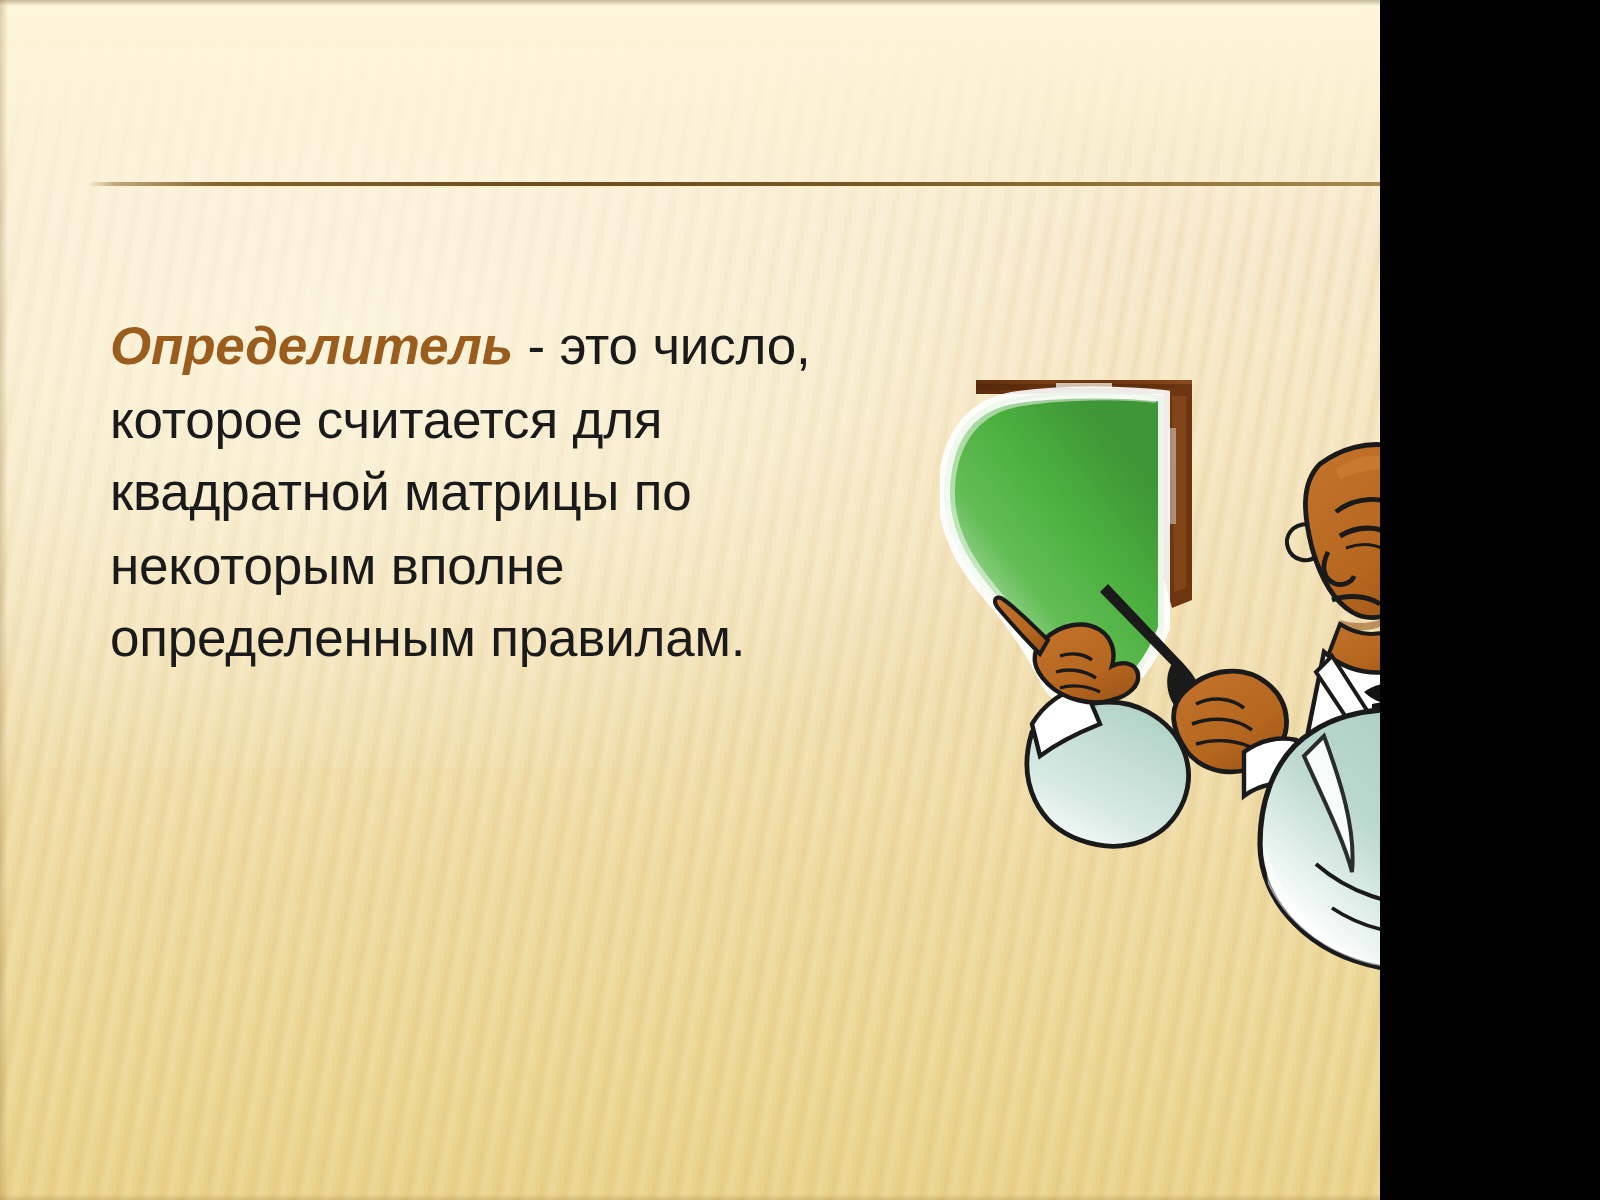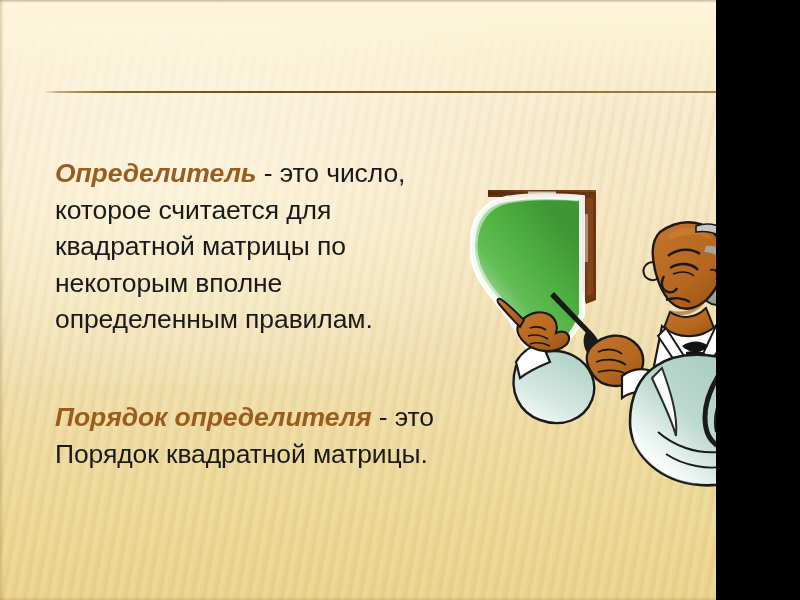--- a/index.html
+++ b/index.html
@@ -7,21 +7,20 @@
     padding: 0;
     background: #000;
   }
   #slide {
     position: relative;
     width: 690px;
     height: 600px;
     overflow: hidden;
     font-family: "Liberation Sans", sans-serif;
     background: #f0abfc;
-    padding-left: 26px;
   }
 
   
   .bg-base {
     position: absolute;
     left: 0; top: 0; right: 0; bottom: 0;
     background:
       linear-gradient(to bottom,
         #fdf5dc 0%,
         #fbf0cf 4%,
@@ -154,23 +153,20 @@
 
   <div class="divider">
     <div class="core"></div>
     <div class="hl"></div>
   </div>
 
   <div class="textblock" id="para1">
     <span class="lead">Определитель</span><span class="plain"> - это число, которое считается для квадратной матрицы по некоторым вполне определенным правилам.</span>
   </div>
 
-  <div class="textblock" id="para2">
-    <span class="lead">Порядок определителя</span><span class="plain"> - это Порядок квадратной матрицы.</span>
-  </div>
 
   <div id="clipart">
     <svg viewBox="0 0 330 330" xmlns="http://www.w3.org/2000/svg">
       <defs>
         <linearGradient id="gBoard" x1="0.78" y1="0.15" x2="0.05" y2="0.95">
           <stop offset="0" stop-color="#3f9636"></stop>
           <stop offset="0.30" stop-color="#4cb040"></stop>
           <stop offset="0.56" stop-color="#63bd55"></stop>
           <stop offset="0.74" stop-color="#9fd79a"></stop>
           <stop offset="0.88" stop-color="#dbf0d9"></stop>

